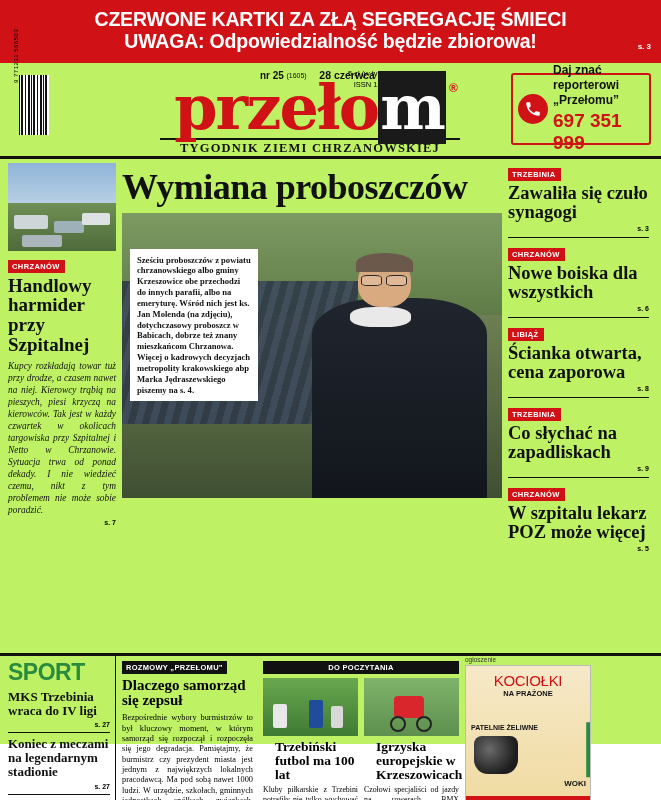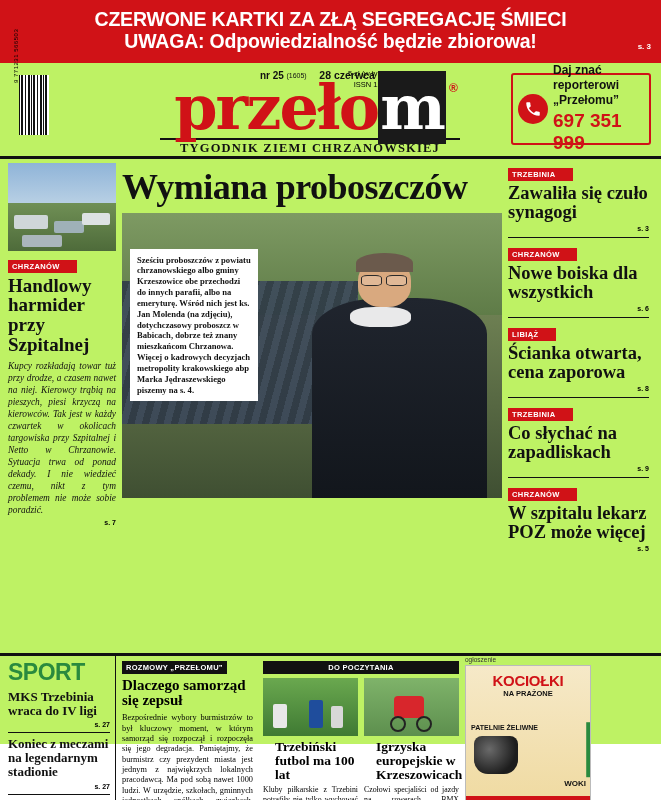--- a/index.html
+++ b/index.html
@@ -178,21 +178,21 @@
   .col-right { width: 141px; flex: 0 0 141px; }
 
   .kicker {
     display: inline-block;
     background: #d01217;
     color: #fff;
     font-family: "Liberation Sans", sans-serif;
     font-size: 7.5px;
     font-weight: bold;
     letter-spacing: 0.4px;
-    padding: 2px 17px 2px 4px;
+    padding: 2px 5px 2px 4px;
     margin-bottom: 3px;
   }
   .left-photo {
     width: 108px; height: 88px;
     position: relative;
     overflow: hidden;
     background: linear-gradient(#8fb4d8, #b7cfe4 45%, #6f8f55 46%, #4e6b3a);
     margin-bottom: 4px;
   }
   .left-photo .car {
@@ -350,21 +350,21 @@
     font-size: 6.5px; color: #333; margin-bottom: 2px;
   }
   .ad-box {
     width: 126px; height: 150px;
     border: 1px solid #bbb;
     background: linear-gradient(#f6e9c8, #efd99e);
     position: relative; overflow: hidden;
   }
   .ad-title {
     font-family: "Liberation Sans", sans-serif;
-    font-weight: bold; font-size: 15px; color: #d01217;
+    font-weight: normal; font-size: 15px; color: #d01217;
     text-align: center; padding-top: 6px; letter-spacing: -0.3px;
   }
   .ad-sub {
     font-family: "Liberation Sans", sans-serif;
     font-weight: bold; font-size: 7.5px; color: #111;
     text-align: center;
   }
   .ad-hurt {
     position: absolute; right: 4px; top: 56px;
     background: #2a8a3e; color: #fff;

